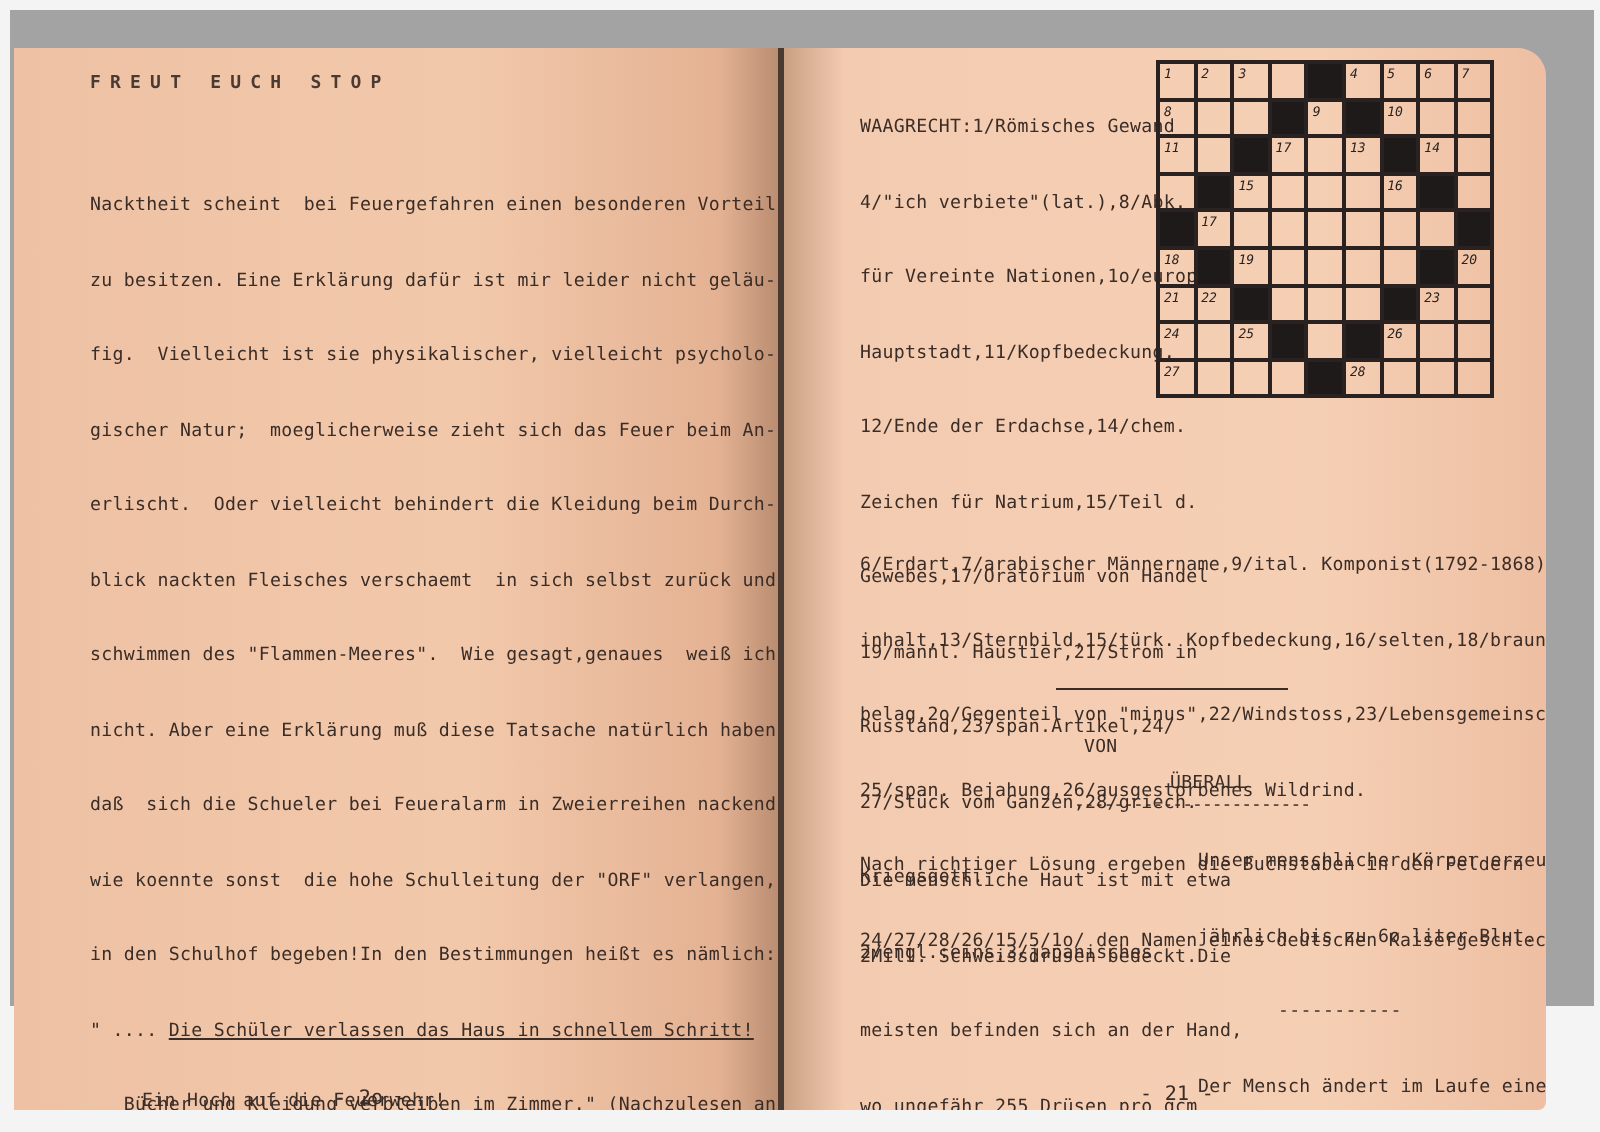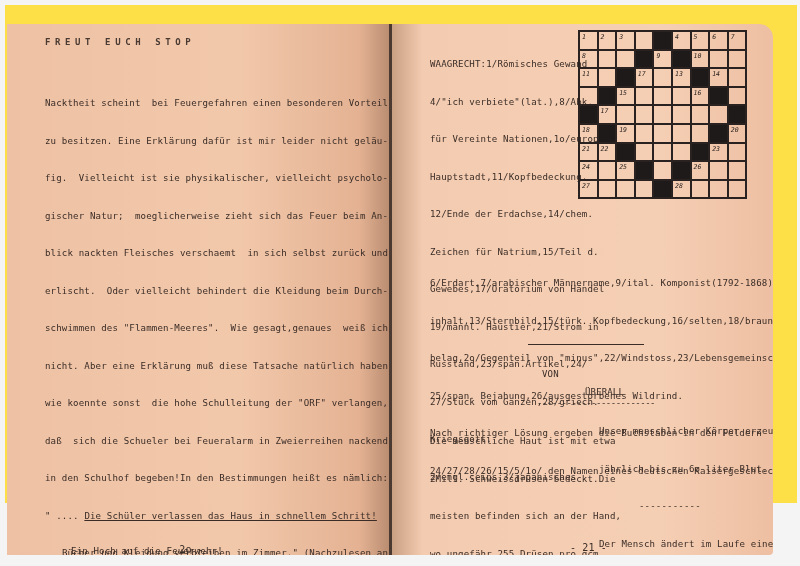--- a/index.html
+++ b/index.html
@@ -4,21 +4,21 @@
 <style>
   html, body { margin: 0; padding: 0; }
   body {
     width: 800px; height: 566px; overflow: hidden;
     background: #f4f4f4;
     position: relative;
     font-family: "DejaVu Sans Mono", "Liberation Mono", monospace;
   }
   .scan {
     position: absolute; left: 5px; top: 5px; width: 792px; height: 498px;
-    background: #fde047;
+    background: #a3a3a3;
   }
   .page {
     position: absolute; top: 19px; height: 531px;
     background: #efc2a4;
     color: #3a2c26;
     overflow: hidden;
   }
   .page.left {
     left: 2px; width: 383px;
     background: linear-gradient(90deg, #eec1a4 0%, #f2c8ab 60%, #e4b293 92%, #b98c70 100%);
@@ -67,26 +67,26 @@
 <div class="scan">
 
   <div class="page left">
     <div class="title1 tw">FREUT EUCH STOP</div>
 
     <div class="body-left tw">
       <div>Nacktheit scheint  bei Feuergefahren einen besonderen Vorteil</div>
       <div>zu besitzen. Eine Erklärung dafür ist mir leider nicht geläu-</div>
       <div>fig.  Vielleicht ist sie physikalischer, vielleicht psycholo-</div>
       <div>gischer Natur;  moeglicherweise zieht sich das Feuer beim An-</div>
+      <div>erlischt.  Oder vielleicht behindert die Kleidung beim Durch-</div>
       <div>blick nackten Fleisches verschaemt  in sich selbst zurück und</div>
-      <div>erlischt.  Oder vielleicht behindert die Kleidung beim Durch-</div>
       <div>schwimmen des "Flammen-Meeres".  Wie gesagt,genaues  weiß ich</div>
       <div>nicht. Aber eine Erklärung muß diese Tatsache natürlich haben,</div>
+      <div>daß  sich die Schueler bei Feueralarm in Zweierreihen nackend</div>
       <div>wie koennte sonst  die hohe Schulleitung der "ORF" verlangen,</div>
-      <div>daß  sich die Schueler bei Feueralarm in Zweierreihen nackend</div>
       <div>in den Schulhof begeben!In den Bestimmungen heißt es nämlich:</div>
       <div><span>" .... </span><span class="ul">Die Schüler verlassen das Haus in schnellem Schritt!</span></div>
       <div><span>   </span><span class="ul">Bücher und Kleidung verbleiben im Zimmer."</span><span> (Nachzulesen an</span></div>
       
       
       
       
       
       
       

